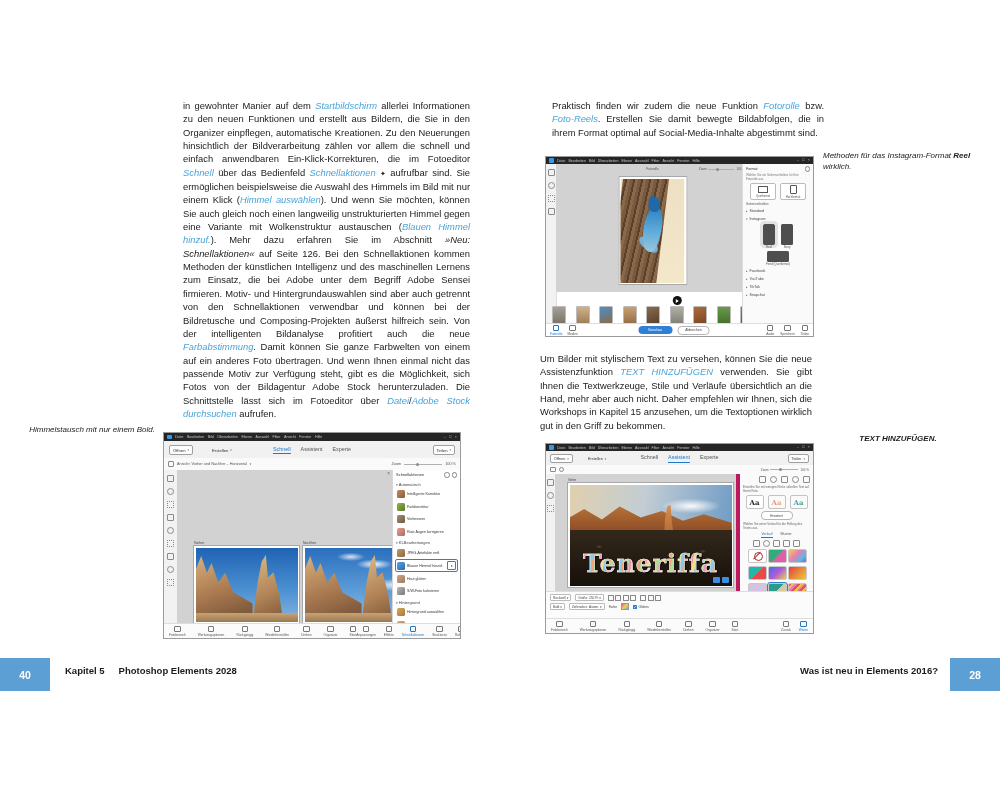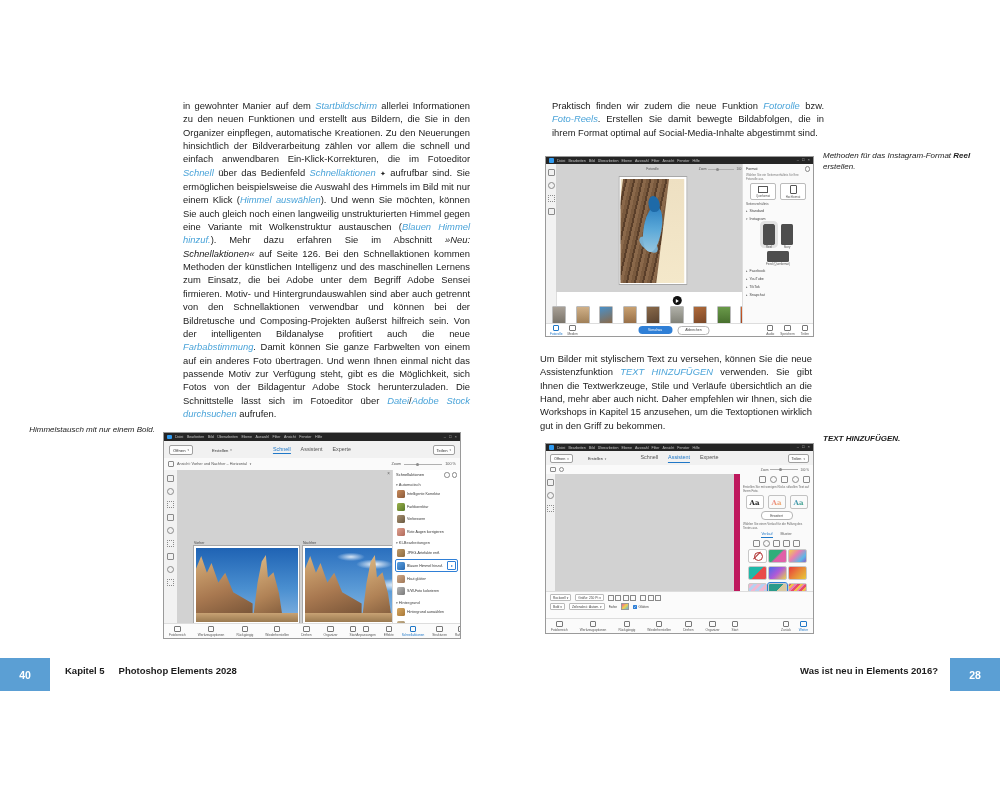--- a/index.html
+++ b/index.html
@@ -153,21 +153,21 @@
               radial-gradient(5px 2.5px at 82% 38%,#55402a,rgba(0,0,0,0) 70%),
               linear-gradient(180deg,#33281b,#16100a);}
   .ten-head{position:absolute;left:0;right:0;bottom:8px;text-align:center;
             font-family:"DejaVu Serif",serif;font-weight:700;font-size:25px;letter-spacing:1px;
             background:repeating-linear-gradient(100deg,#e89ab8 0 3px,#f0dc8c 3px 6px,#8cc8e8 6px 9px,#e8a878 9px 12px,#b8d89a 12px 15px);
             -webkit-background-clip:text;background-clip:text;color:transparent;
             -webkit-text-stroke:0.5px #f6f6f6;
             filter:drop-shadow(1px 1.5px 0.5px rgba(0,0,0,0.55));}
   .bluebtns{position:absolute;right:3px;bottom:3px;display:flex;gap:2px;}
   .bluebtns i{width:7px;height:6px;background:#3a8ee0;border-radius:1px;display:block;}
-  .tpanel{position:absolute;background:#fafafa;border-left:6px solid #be185d;overflow:hidden;padding:2px 3px;}
+  .tpanel{position:absolute;background:#fafafa;border-left:4px solid #be185d;overflow:hidden;padding:2px 3px;}
   .tp-icons{display:flex;gap:4px;justify-content:flex-end;margin-bottom:2px;}
   .tp-txt{font-size:3px;color:#666;line-height:4px;margin:1.5px 0;}
   .aarow{display:flex;gap:4px;justify-content:center;margin:2px 0;}
   .aatile{width:16px;height:12px;background:#fff;border:1px solid #c2c2c2;border-radius:2px;
           display:flex;align-items:center;justify-content:center;
           font-family:"DejaVu Serif",serif;font-weight:bold;font-size:7px;}
   .aatile.a1{color:#2b2b2b;}
   .aatile.a2{background-image:linear-gradient(135deg,#e86a9a,#f0c05a);-webkit-background-clip:text;
              background-clip:text;color:transparent;background-color:#fff;}
   .aatile.a3{background-image:linear-gradient(135deg,#4a8ae0,#3fae6a);-webkit-background-clip:text;
@@ -402,21 +402,21 @@
 
 <div class="abs pagebox" style="left:0;top:658px;">
   <span>40</span>
 </div>
 <div class="abs footer" style="left:65px;top:665px;">
   <span>Kapitel 5</span><span class="sep"></span><span>Photoshop Elements 2028</span>
 </div>
 
 <div class="abs ptext" style="left:552px;top:99px;width:272px;"><span>Praktisch finden wir zudem die neue Funktion </span><span class="lnk">Fotorolle</span><span> bzw. </span><span class="lnk">Foto-Reels</span><span>. Erstellen Sie damit bewegte Bildabfolgen, die in ihrem Format optimal auf Social-Media-Inhalte abgestimmt sind.</span></div>
 
-<div class="abs mnote" style="left:823px;top:151px;width:150px;"><span>Methoden für das Instagram-Format </span><span class="bld">Reel</span><span> erstellen.</span></div>
+<div class="abs mnote" style="left:823px;top:151px;width:150px;"><span>Methoden für das Instagram-Format </span><span class="bld">Reel</span><span> wirklich.</span></div>
 
 <div class="shot" style="left:545px;top:156px;width:267px;height:179px;">
   <div class="dbar" style="height:7px;">
     <span class="logo"></span>
     <span style="display:flex;gap:3px;">
         <span class="mitem">Datei</span>
         <span class="mitem">Bearbeiten</span>
         <span class="mitem">Bild</span>
         <span class="mitem">Überarbeiten</span>
         <span class="mitem">Ebene</span>
@@ -579,21 +579,21 @@
         <div class="tb-item">
           <span class="tb-ic"></span>
           <span class="tb-lb">Teilen</span>
         </div>
       </div>
     </div>
 </div>
 
 <div class="abs ptext" style="left:540px;top:352px;width:272px;"><span>Um Bilder mit stylischem Text zu versehen, können Sie die neue Assistenzfunktion </span><span class="lnk">TEXT HINZUFÜGEN</span><span> verwenden. Sie gibt Ihnen die Textwerkzeuge, Stile und Verläufe übersichtlich an die Hand, mehr aber auch nicht. Daher empfehlen wir Ihnen, sich die Workshops in Kapitel 15 anzusehen, um die Textoptionen wirklich gut in den Griff zu bekommen.</span></div>
 
-<div class="abs mnote bld" style="left:823px;top:434px;width:150px;">TEXT HINZUFÜGEN.</div>
+<div class="abs mnote bld" style="left:823px;top:434px;width:150px;text-align:center;">TEXT HINZUFÜGEN.</div>
 
 <div class="shot" style="left:545px;top:443px;width:267px;height:189px;">
   <div class="dbar" style="height:7px;">
     <span class="logo"></span>
     <span style="display:flex;gap:3px;">
         <span class="mitem">Datei</span>
         <span class="mitem">Bearbeiten</span>
         <span class="mitem">Bild</span>
         <span class="mitem">Überarbeiten</span>
         <span class="mitem">Ebene</span>
@@ -640,20 +640,35 @@
       <span class="opttx" style="font-size:3px;">100 %</span>
     </span>
   </div>
   <div class="toolcol abs" style="left:0;top:30px;bottom:37px;width:9px;">
       <span class="micon "></span>
       <span class="micon c"></span>
       <span class="micon d"></span>
     </div>
   <div class="canvas" style="left:9px;top:30px;right:67px;bottom:37px;">
     <span class="xclose" style="right:3px;top:2px;">×</span>
+    <div class="pframe" style="left:12px;top:8px;right:12px;bottom:8px;">
+      <span class="plabel" style="top:-5px;font-size:2.8px;">Vorher</span>
+      <div class="rphoto">
+        <div class="ten-sky"></div>
+        <div class="ten-cloud"></div>
+        <div class="ten-mtn"></div>
+        <div class="ten-spire"></div>
+        <div class="ten-lava"></div>
+        <div class="ten-head">Teneriffa</div>
+        <div class="bluebtns">
+            <i></i>
+            <i></i>
+          </div>
+      </div>
+    </div>
   </div>
   <div class="tpanel" style="right:0;top:30px;bottom:37px;width:67px;">
       <div class="tp-icons">
         <span class="micon"></span>
         <span class="micon c"></span>
         <span class="micon"></span>
         <span class="micon c"></span>
         <span class="micon"></span>
       </div>
       <div class="tp-txt">Erstellen Sie mit wenigen Klicks stilvollen Text auf Ihrem Foto.</div>

